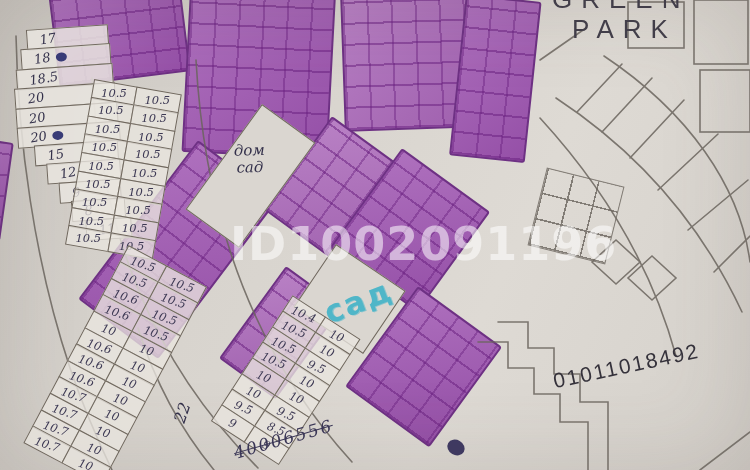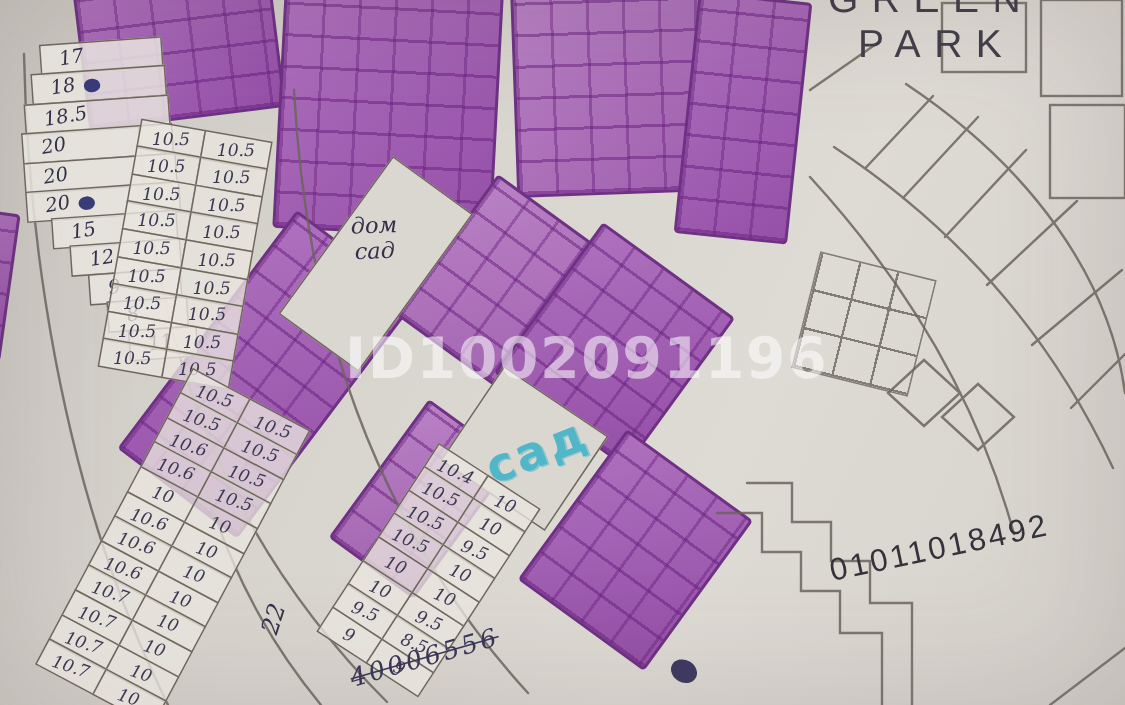--- a/index.html
+++ b/index.html
@@ -52,21 +52,21 @@
   .sad-text{position:absolute;left:14px;top:16px;transform:rotate(-55deg);
     font-weight:bold;font-size:31px;letter-spacing:2px;color:#45b4c8;opacity:.92;
     font-family:"DejaVu Sans",sans-serif;text-shadow:1px 1px 0 rgba(69,180,200,.55);}
   .greenpark{position:absolute;color:#423e49;letter-spacing:9px;font-size:26px;z-index:5;}
   .cadastre{position:absolute;left:552px;top:354px;transform:rotate(-12deg);
     font-size:21px;letter-spacing:2px;color:#35323b;z-index:5;}
   .note22{position:absolute;left:172px;top:403px;transform:rotate(-72deg);
     font-size:16px;z-index:5;}
   .crossed{position:absolute;left:232px;top:429px;transform:rotate(-16deg);
     font-size:17px;letter-spacing:2px;text-decoration:line-through;color:#3a3656;z-index:5;}
-  .wm-id{position:absolute;left:230px;top:217px;font-weight:bold;font-size:38px;
+  .wm-id{position:absolute;left:230px;top:217px;font-weight:bold;font-size:46px;
     letter-spacing:1px;color:rgba(255,255,255,.55);z-index:6;font-family:"DejaVu Sans",sans-serif;}
   .wm-site{position:absolute;left:505px;top:50px;font-weight:bold;font-size:46px;
     color:rgba(120,116,110,.5);z-index:6;font-family:"DejaVu Sans",sans-serif;}
   .blob{position:absolute;left:447px;top:440px;width:18px;height:15px;border-radius:50%;
     background:#241f4e;transform:rotate(30deg);opacity:.85;z-index:5;}
   .pencil-grid{position:absolute;left:536px;top:176px;width:78px;height:78px;z-index:2;
     transform:rotate(14deg);border:1.6px solid #6b655e;opacity:.8;
     background-image:
       repeating-linear-gradient(0deg, #6b655e 0 1.5px, rgba(0,0,0,0) 1.5px 26px),
       repeating-linear-gradient(90deg, #6b655e 0 1.5px, rgba(0,0,0,0) 1.5px 26px);}

